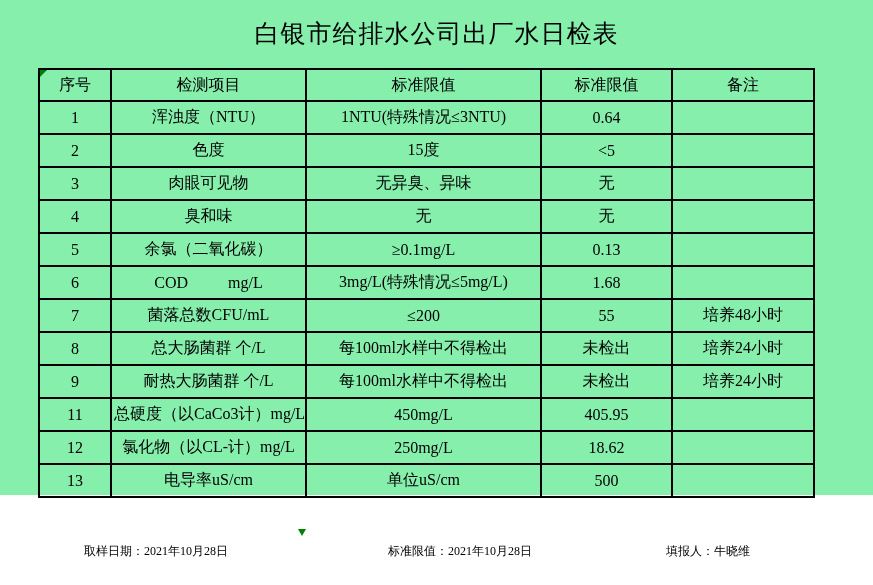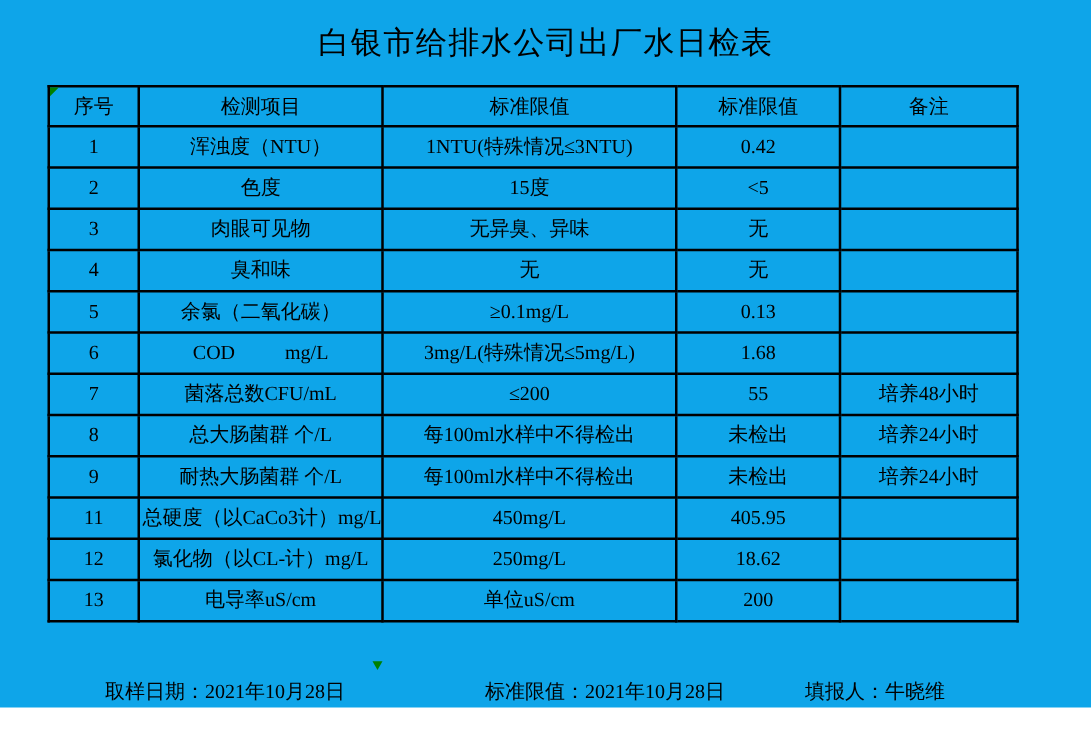--- a/index.html
+++ b/index.html
@@ -3,21 +3,21 @@
 <meta charset="utf-8">
 <style>
   html,body{margin:0;padding:0;}
   body{
     width:873px;height:585px;background:#ffffff;
     font-family:"Liberation Serif","DejaVu Serif",serif;
     color:#000;
     position:relative;
     overflow:hidden;
   }
-  .page{position:relative;width:873px;height:566px;background:#0ea5e9;}
+  .page{position:relative;width:873px;height:495px;background:#86efac;}
   .title{
     position:absolute;top:17px;left:0;width:100%;
     text-align:center;font-size:25px;font-weight:normal;margin:0;
     letter-spacing:1px;
   }
   .table-wrap{position:absolute;left:38px;top:68px;width:775px;}
   table{
     border-collapse:collapse;table-layout:fixed;width:775px;
   }
   th,td{
@@ -30,24 +30,24 @@
   tbody tr{height:33px;}
   .corner-marker{
     position:absolute;left:2px;top:2px;width:0;height:0;
     border-top:7px solid #008000;border-right:7px solid transparent;
   }
   .bottom-marker{
     position:absolute;left:260px;top:461px;width:0;height:0;
     border-top:7px solid #008000;border-left:4px solid transparent;
     border-right:4px solid transparent;
   }
-  .footer-item{position:absolute;top:543px;font-size:16px;white-space:pre;}
+  .footer-item{position:absolute;top:543px;font-size:12px;white-space:pre;}
   .f-sampling{left:84px;}
   .f-test{left:388px;}
-  .f-reporter{left:644px;}
+  .f-reporter{left:666px;}
 </style>
 </head>
 <body>
 
 <div class="page">
 
   <h1 class="title">白银市给排水公司出厂水日检表</h1>
 
   <div class="table-wrap">
     <div class="corner-marker"></div>
@@ -67,21 +67,21 @@
           <th>标准限值</th>
           <th>标准限值</th>
           <th>备注</th>
         </tr>
       </thead>
       <tbody>
         <tr>
           <td>1</td>
           <td>浑浊度（NTU）</td>
           <td>1NTU(特殊情况≤3NTU)</td>
-          <td>0.42</td>
+          <td>0.64</td>
           <td></td>
         </tr>
         <tr>
           <td>2</td>
           <td>色度</td>
           <td>15度</td>
           <td>&lt;5</td>
           <td></td>
         </tr>
         <tr>
@@ -144,21 +144,21 @@
           <td>12</td>
           <td>氯化物（以CL-计）mg/L</td>
           <td>250mg/L</td>
           <td>18.62</td>
           <td></td>
         </tr>
         <tr>
           <td>13</td>
           <td>电导率uS/cm</td>
           <td>单位uS/cm</td>
-          <td>200</td>
+          <td>500</td>
           <td></td>
         </tr>
       </tbody>
     </table>
   </div>
 
   <div class="footer-item f-sampling"><span>取样日期：</span><span>2021年10月28日</span></div>
   <div class="footer-item f-test"><span>标准限值：</span><span>2021年10月28日</span></div>
   <div class="footer-item f-reporter"><span>填报人：</span><span>牛晓维</span></div>
 

